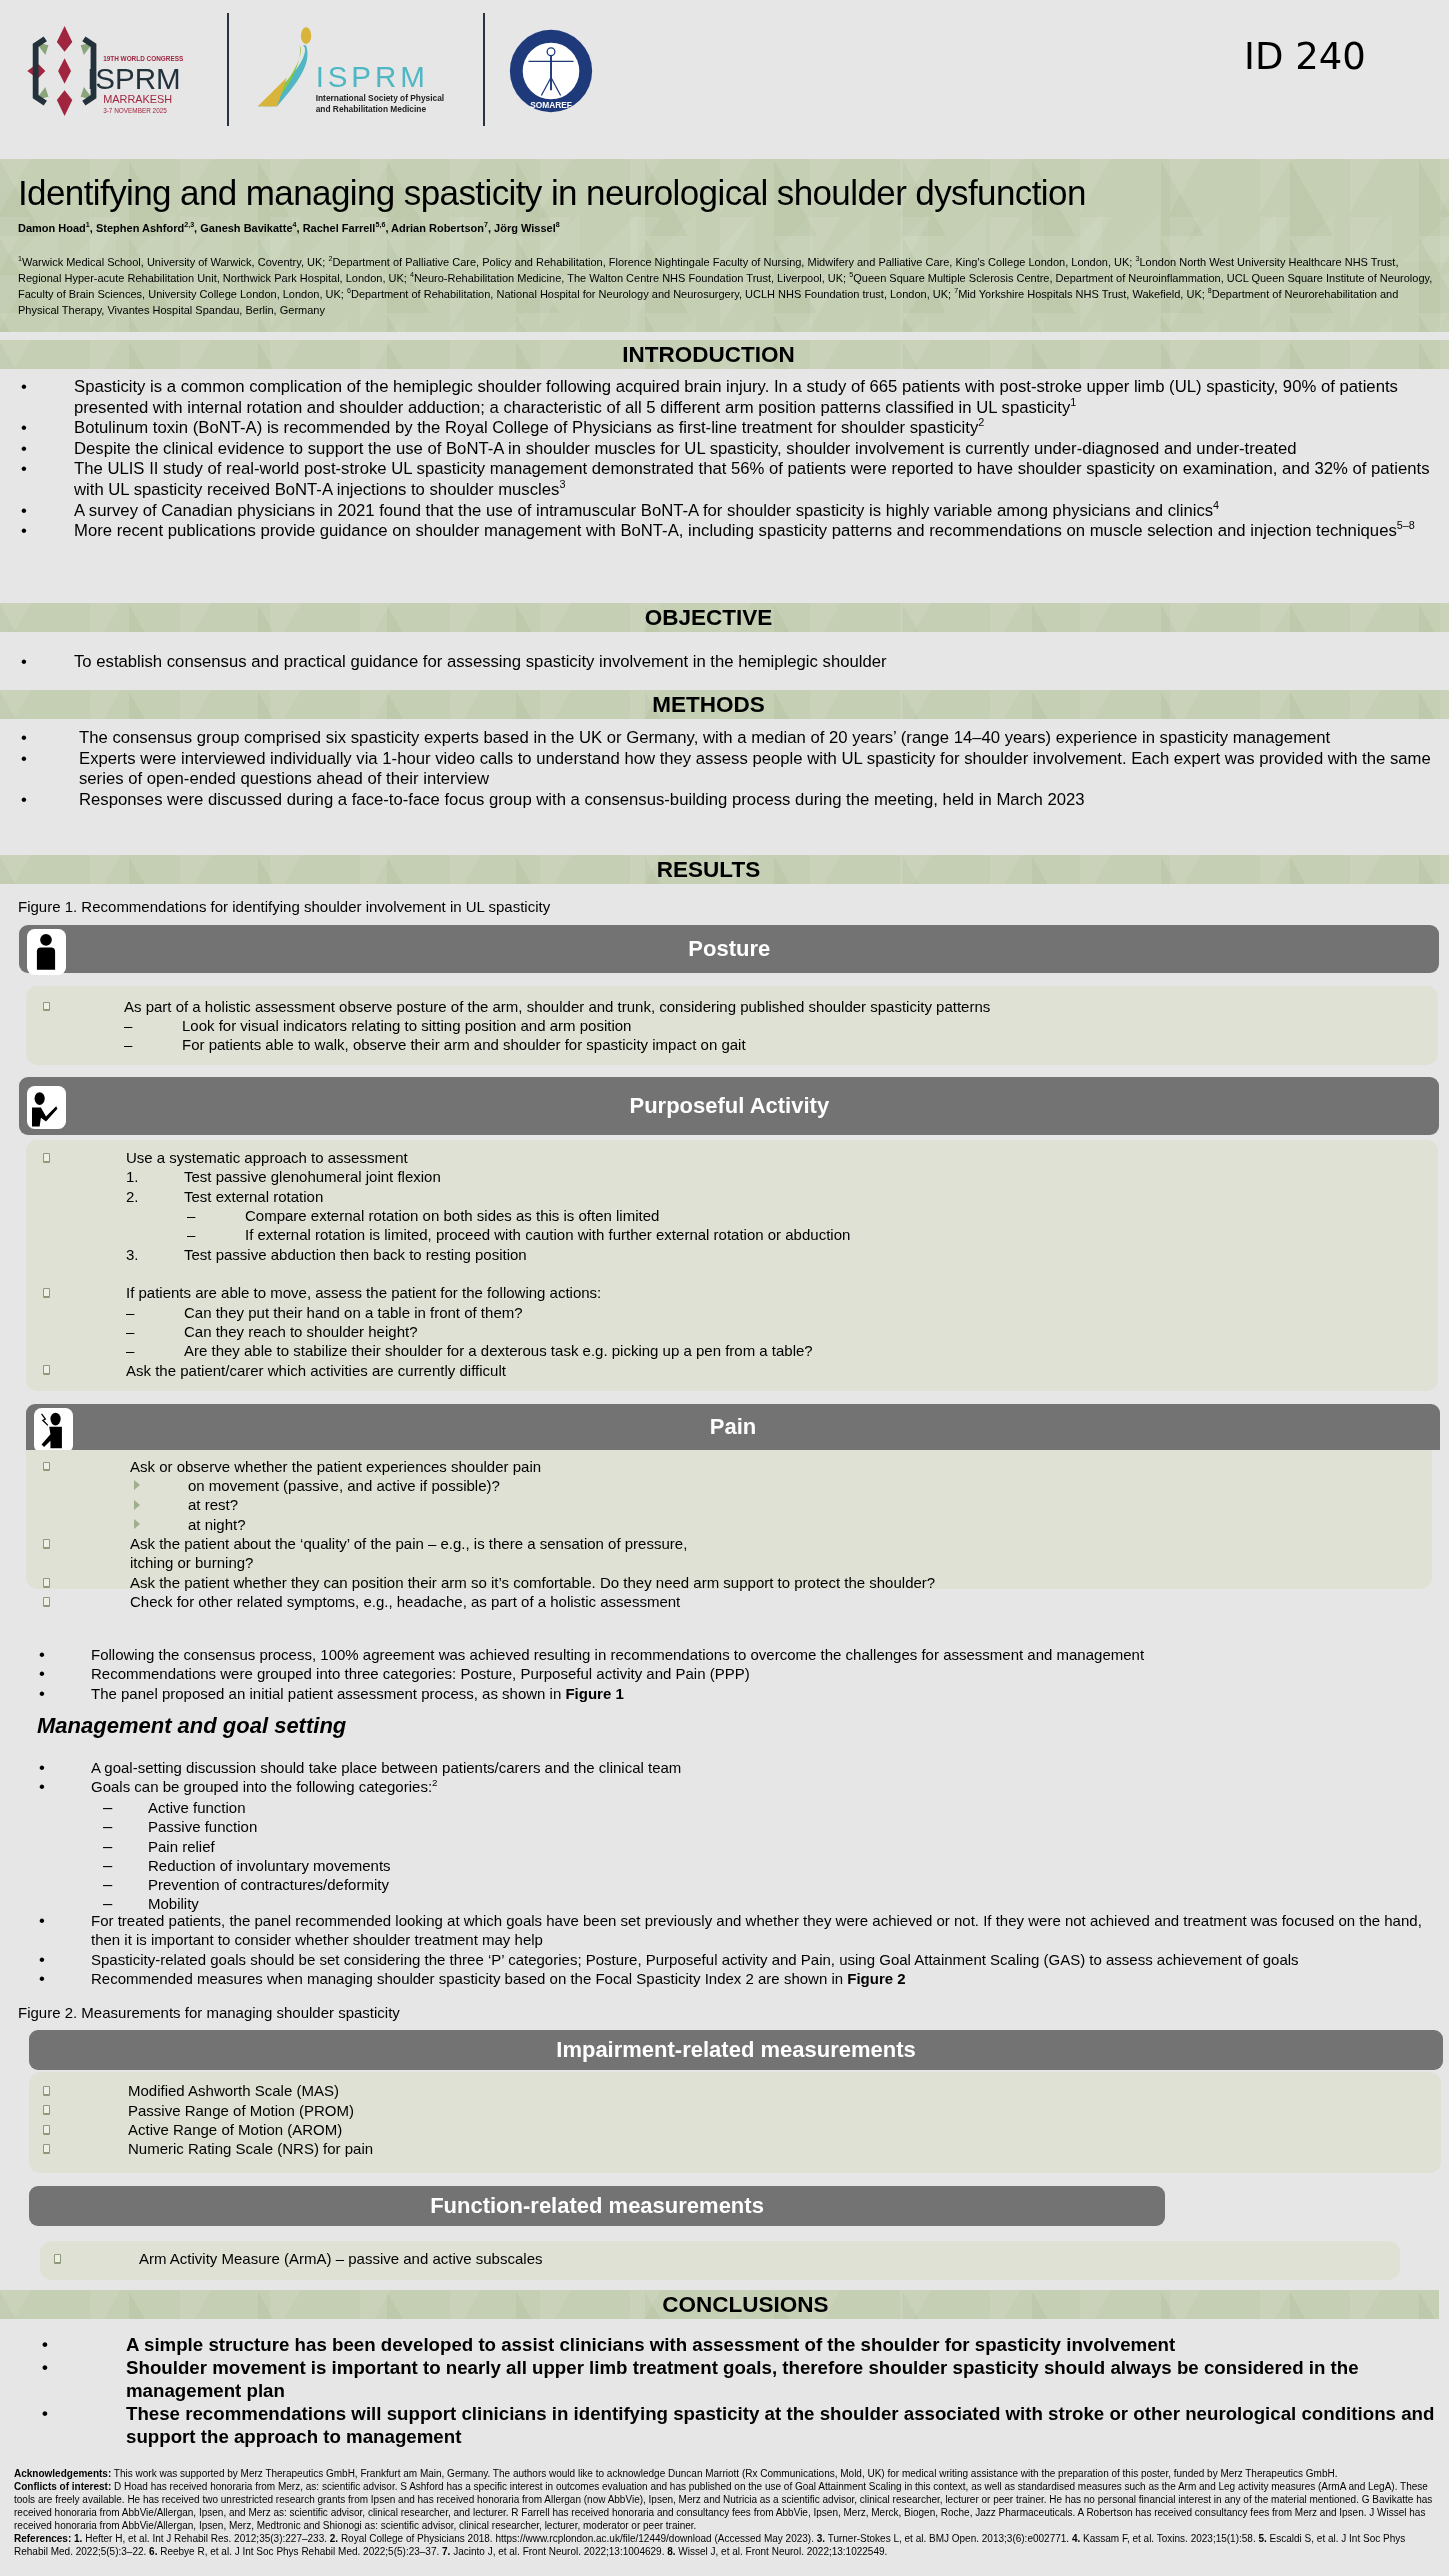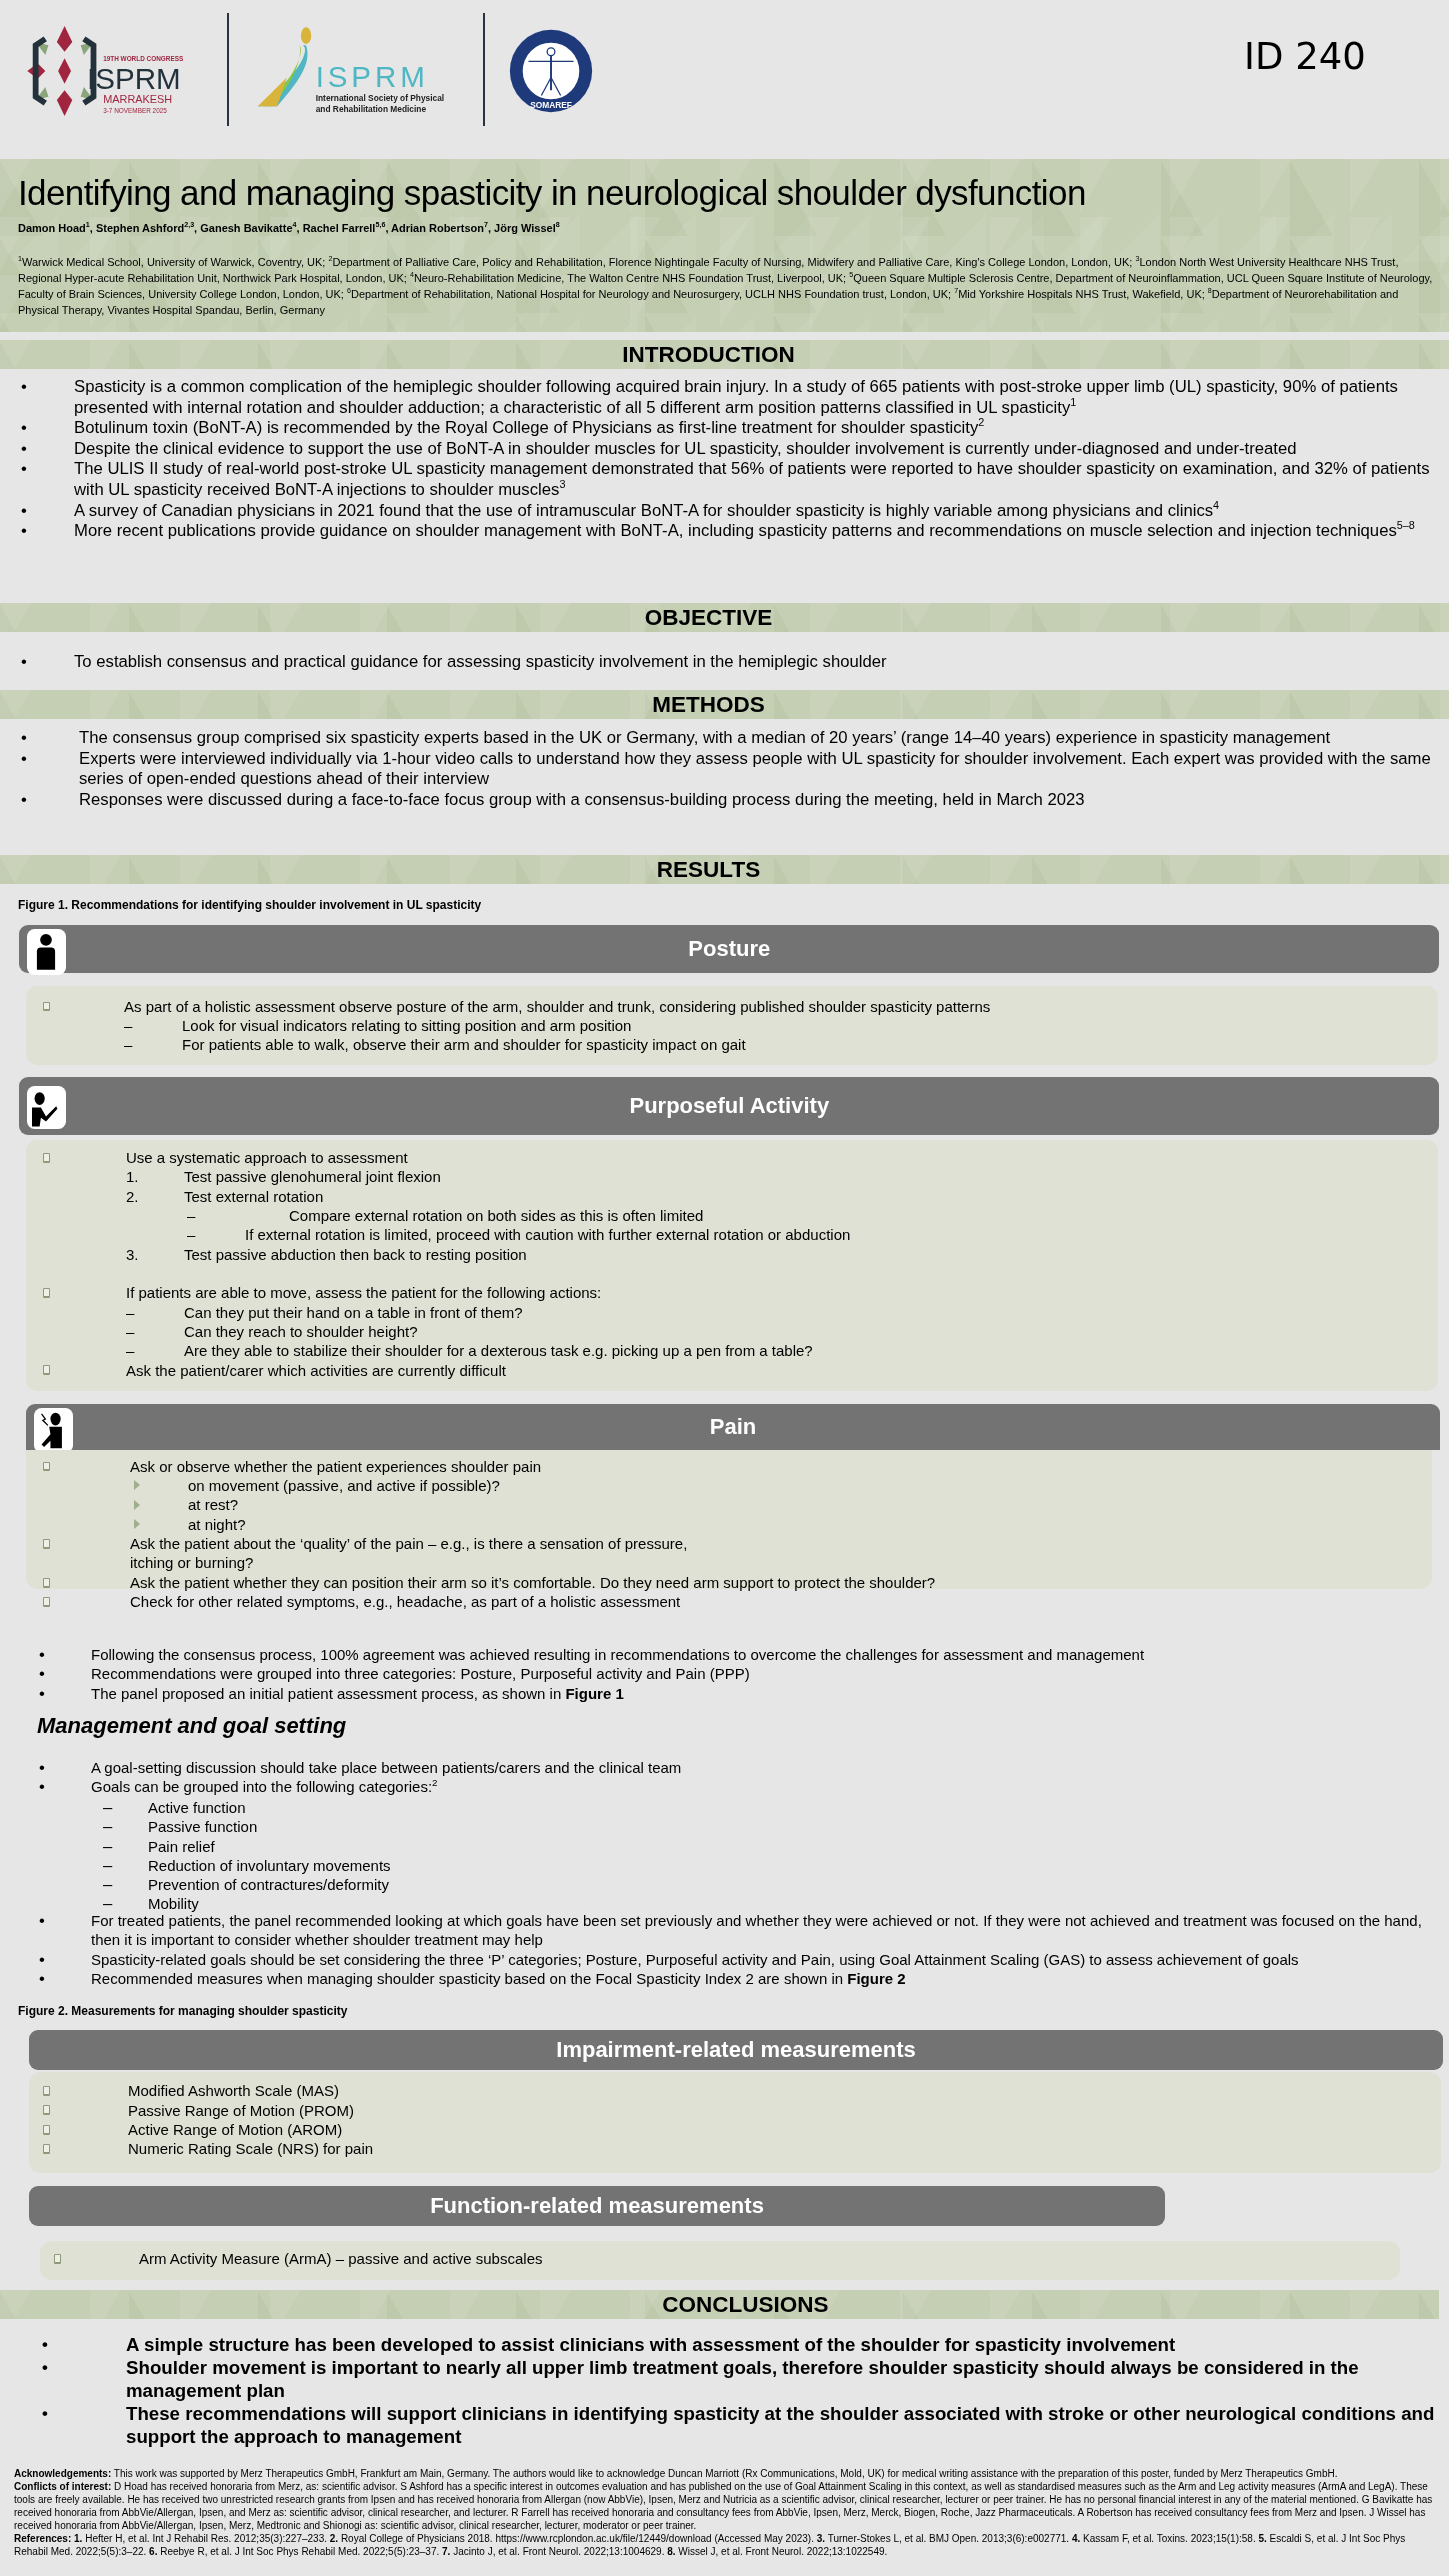--- a/index.html
+++ b/index.html
@@ -32,21 +32,21 @@
   .sec-band span { font-size: 22.5px; font-weight: bold; margin-right: 32px; }
 
   .bullets { position: absolute; left: 0; width: 1449px; list-style: none; }
   .bullets li { position: relative; padding-left: 74px; padding-right: 13px; font-size: 16.7px; line-height: 20.6px; }
   .bullets li::before { content: "•"; position: absolute; left: 21px; top: 0; font-size: 16.7px; }
   .b-small li { font-size: 15px; line-height: 19.3px; padding-left: 91px; }
   .b-small li::before { left: 39px; }
   .dash li { padding-left: 148px; }
   .dash li::before { content: "–"; left: 103px; }
 
-  .fig-cap { position: absolute; left: 18px; font-size: 12px; font-weight: bold; }
+  .fig-cap { position: absolute; left: 18px; font-size: 15px; font-weight: normal; }
 
   .cat-bar { position: absolute; height: 48px; background: #737373; border-radius: 9px; display: flex; align-items: center; justify-content: center; }
   .cat-bar .lbl { color: #fff; font-size: 22px; font-weight: bold; }
   .cat-icon { position: absolute; left: 7.7px; top: 3.9px; width: 39px; height: 46px; background: #fff; border-radius: 7.7px; display: flex; align-items: center; justify-content: center; }
   .cat-box { position: absolute; background: #dee1d3; border-radius: 11.6px; }
   .row { position: absolute; font-size: 15px; white-space: nowrap; }
   .chk { position: absolute; width: 7px; height: 9.7px; border: 1.3px solid #8c9a78; border-bottom-width: 2.6px; border-radius: 1.3px; background: #eef0e6; }
   .arr { position: absolute; width: 0; height: 0; border-top: 5.8px solid transparent; border-bottom: 5.8px solid transparent; border-left: 6.4px solid #9fae8b; }
 
   .mgmt-h { position: absolute; left: 37px; top: 1713px; font-size: 22px; font-weight: bold; font-style: italic; }
@@ -179,21 +179,21 @@
   <span class="lbl">Purposeful Activity</span>
 </div>
 <div class="cat-box" style="left:26px;top:1140px;width:1412px;height:251px;">
   <div class="chk" style="left:16.7px;top:13px;"></div>
   <div class="row" style="left:100px;top:9px;">Use a systematic approach to assessment</div>
   <div class="row" style="left:100px;top:28px;">1.</div>
   <div class="row" style="left:158px;top:28px;">Test passive glenohumeral joint flexion</div>
   <div class="row" style="left:100px;top:48px;">2.</div>
   <div class="row" style="left:158px;top:48px;">Test external rotation</div>
   <div class="row" style="left:161px;top:67px;">–</div>
-  <div class="row" style="left:219px;top:67px;margin-left:44px;">Compare external rotation on both sides as this is often limited</div>
+  <div class="row" style="left:219px;top:67px;">Compare external rotation on both sides as this is often limited</div>
   <div class="row" style="left:161px;top:86px;">–</div>
   <div class="row" style="left:219px;top:86px;">If external rotation is limited, proceed with caution with further external rotation or abduction</div>
   <div class="row" style="left:100px;top:106px;">3.</div>
   <div class="row" style="left:158px;top:106px;">Test passive abduction then back to resting position</div>
 
   <div class="chk" style="left:16.7px;top:148px;"></div>
   <div class="row" style="left:100px;top:144px;">If patients are able to move, assess the patient for the following actions:</div>
   <div class="row" style="left:100px;top:164px;">–</div>
   <div class="row" style="left:158px;top:164px;">Can they put their hand on a table in front of them?</div>
   <div class="row" style="left:100px;top:183px;">–</div>

